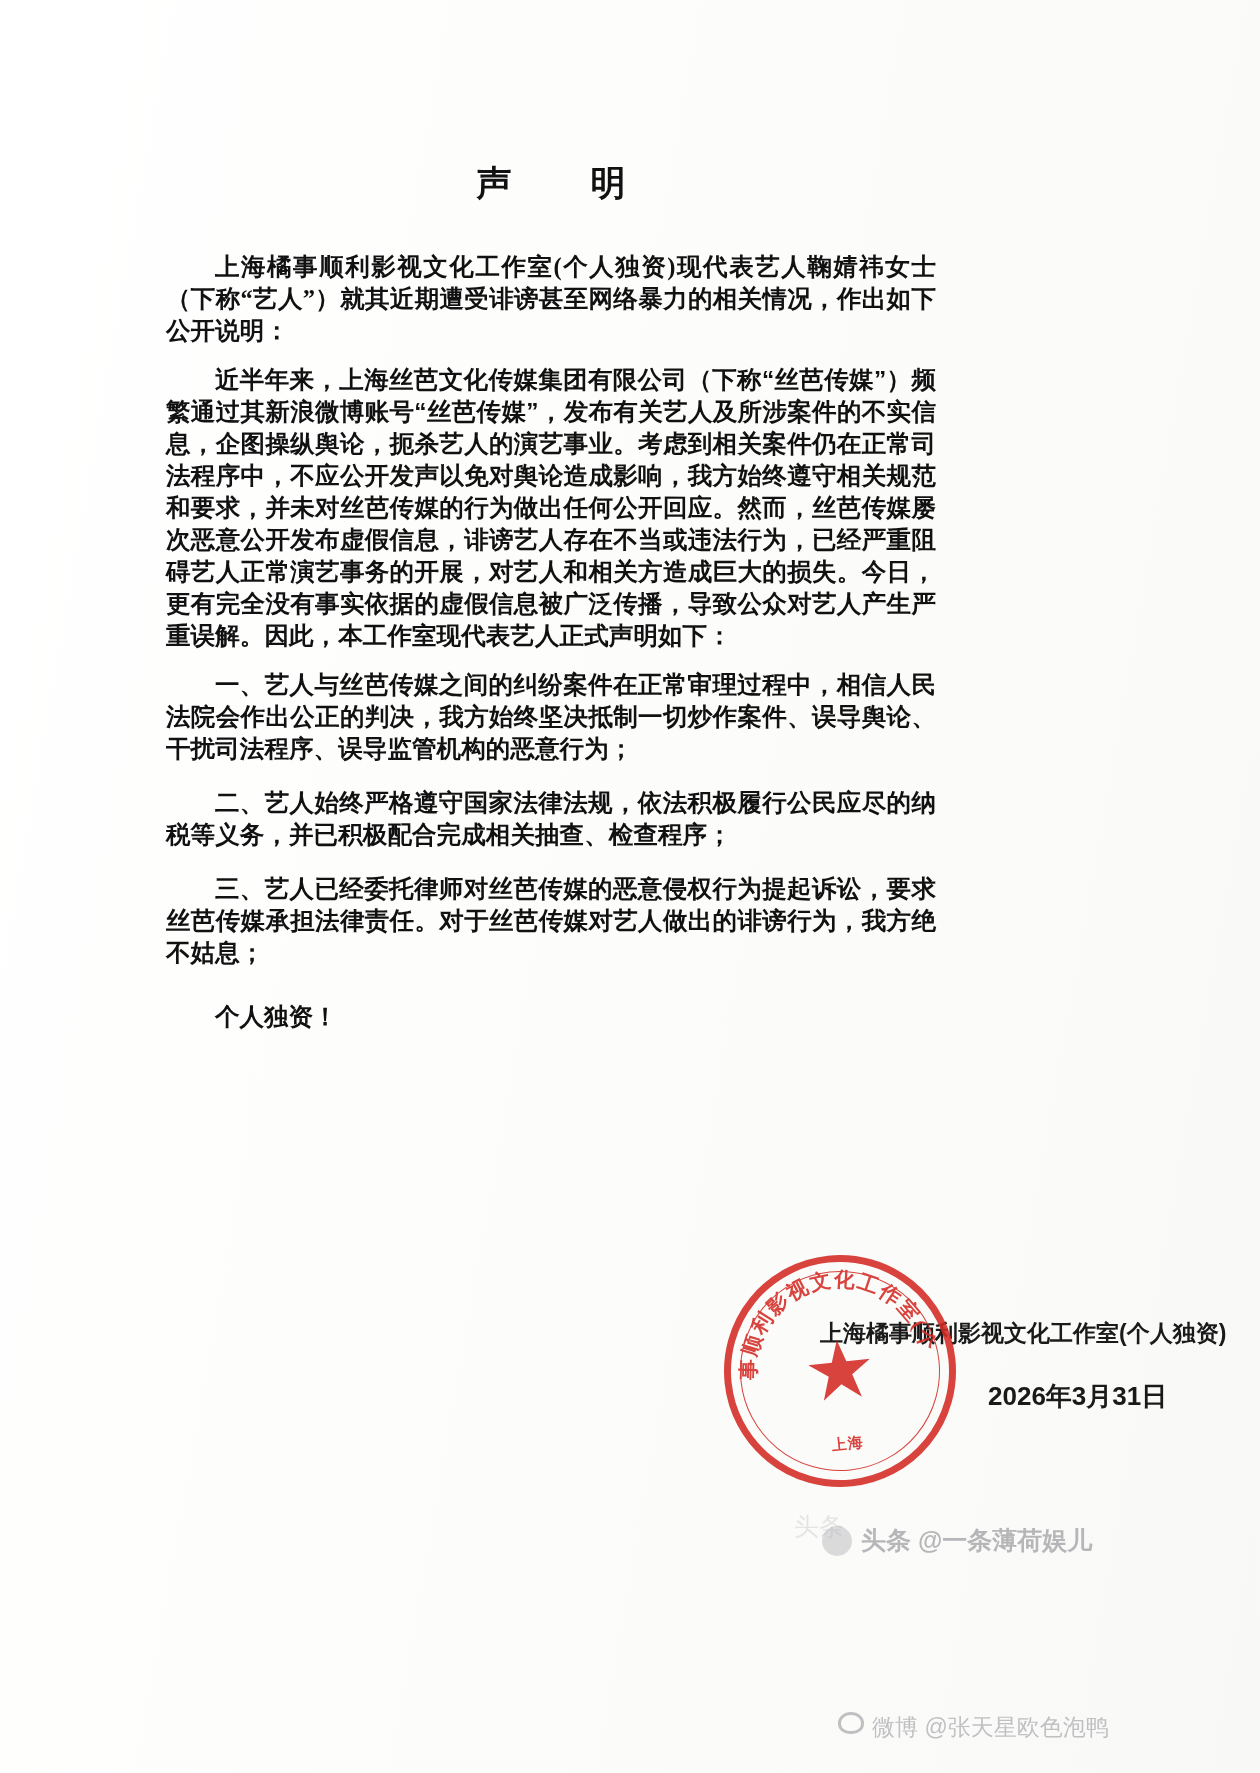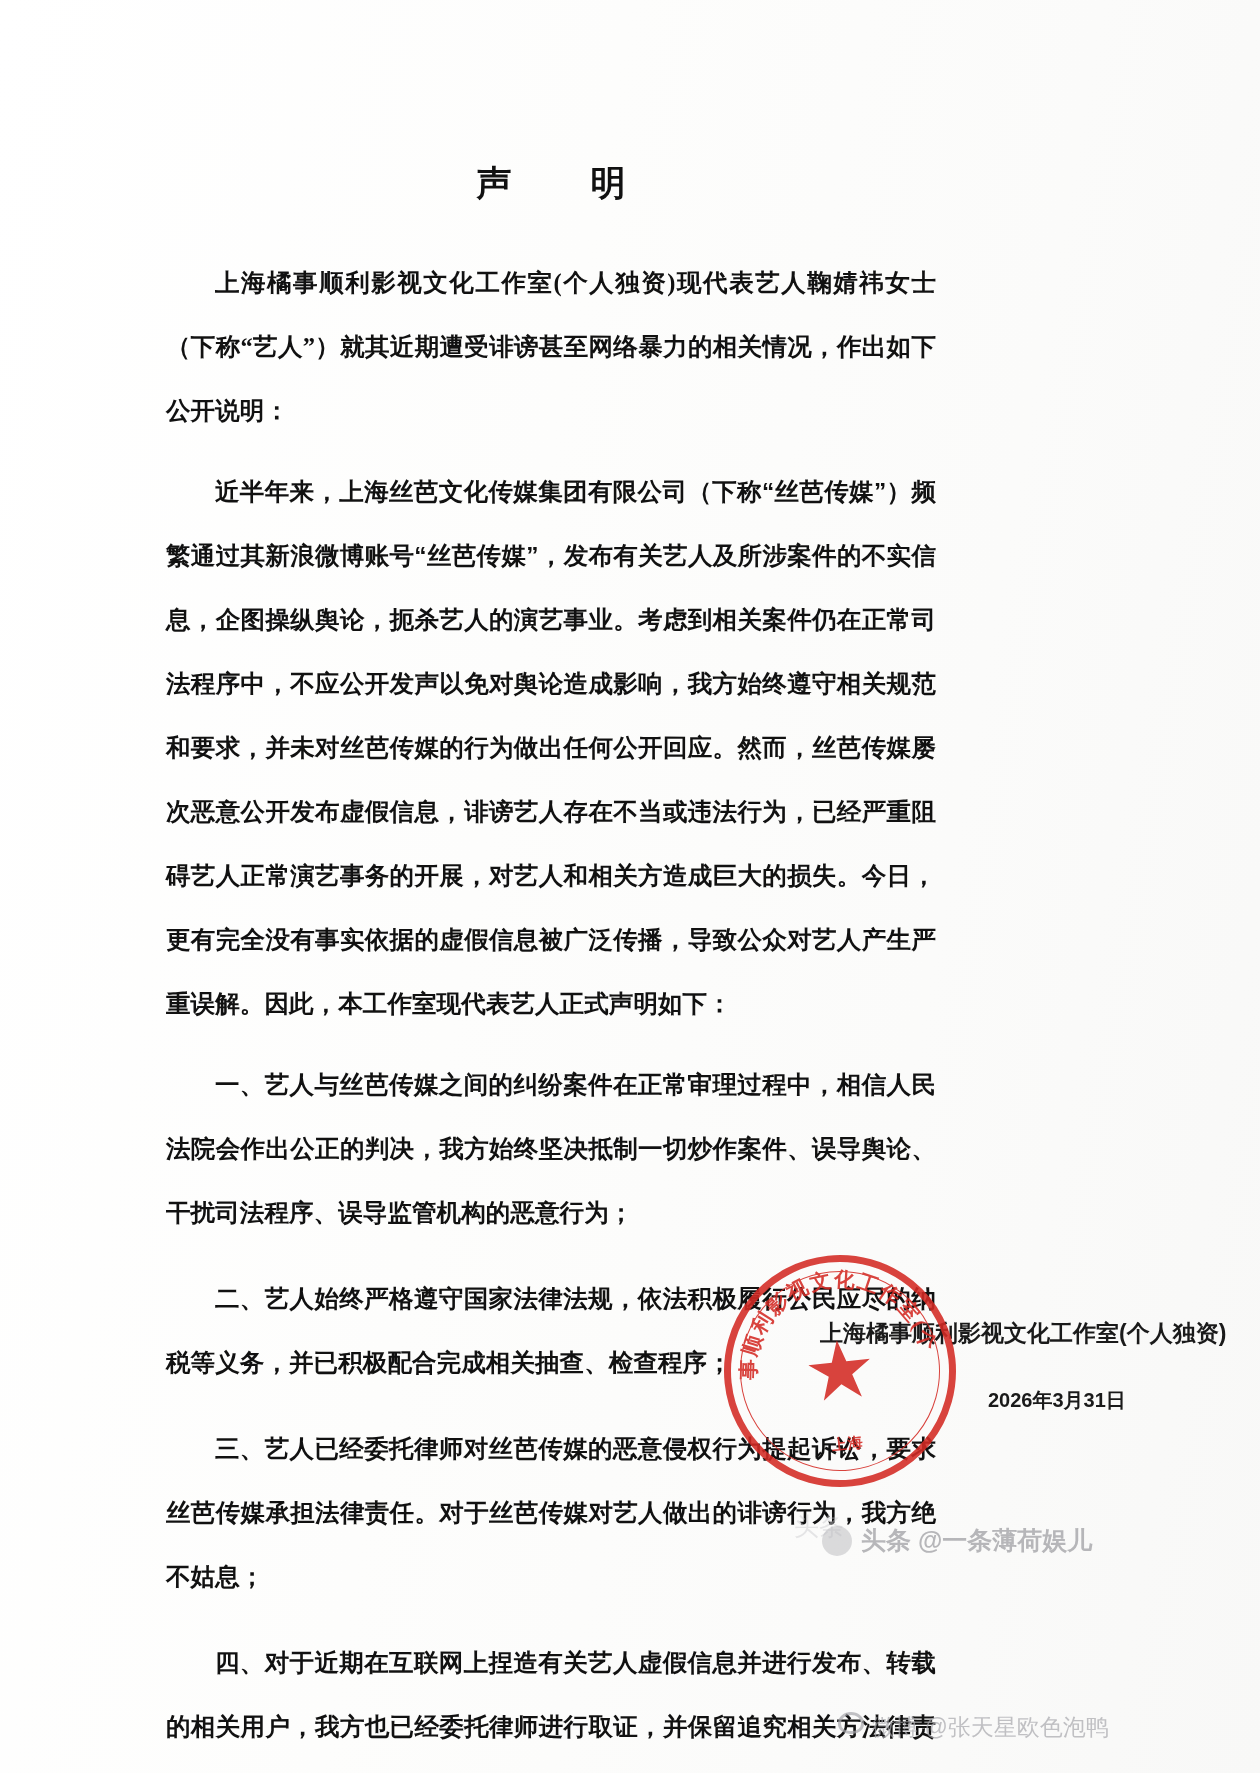--- a/index.html
+++ b/index.html
@@ -38,21 +38,21 @@
     font-weight: bold;
     letter-spacing: 22px;
     padding-left: 22px;
     color: #111111;
     margin-top: 160px;
     margin-bottom: 44px;
     font-family: "Liberation Serif", "DejaVu Serif", serif;
   }
   .para {
     font-size: 24.5px;
-    line-height: 64px;
+    line-height: 32px;
     color: #111111;
     text-align: justify;
     text-justify: inter-ideograph;
     margin: 0 0 17px 0;
     text-indent: 49px;
     font-weight: bold;
     letter-spacing: 0.1px;
     font-family: "Liberation Sans", "DejaVu Sans", sans-serif;
   }
   .para.first {
@@ -79,24 +79,24 @@
     text-align: left;
   }
   .sign-name {
     font-size: 23px;
     color: #1a1a1a;
     font-weight: bold;
     white-space: nowrap;
     font-family: "Liberation Sans", "DejaVu Sans", sans-serif;
   }
   .sign-date {
-    font-size: 20px;
+    font-size: 26px;
     color: #1a1a1a;
     font-weight: bold;
-    margin-top: 38px;
+    margin-top: 30px;
     margin-left: 168px;
     white-space: nowrap;
     font-family: "Liberation Sans", "DejaVu Sans", sans-serif;
   }
   
   .seal {
     position: absolute;
     left: 724px;
     top: 1255px;
     width: 232px;
@@ -220,21 +220,20 @@
     <p class="para first">上海橘事顺利影视文化工作室(个人独资)现代表艺人鞠婧祎女士（下称“艺人”）就其近期遭受诽谤甚至网络暴力的相关情况，作出如下公开说明：</p>
 
     <p class="para">近半年来，上海丝芭文化传媒集团有限公司（下称“丝芭传媒”）频繁通过其新浪微博账号“丝芭传媒”，发布有关艺人及所涉案件的不实信息，企图操纵舆论，扼杀艺人的演艺事业。考虑到相关案件仍在正常司法程序中，不应公开发声以免对舆论造成影响，我方始终遵守相关规范和要求，并未对丝芭传媒的行为做出任何公开回应。然而，丝芭传媒屡次恶意公开发布虚假信息，诽谤艺人存在不当或违法行为，已经严重阻碍艺人正常演艺事务的开展，对艺人和相关方造成巨大的损失。今日，更有完全没有事实依据的虚假信息被广泛传播，导致公众对艺人产生严重误解。因此，本工作室现代表艺人正式声明如下：</p>
 
     <p class="para tight">一、艺人与丝芭传媒之间的纠纷案件在正常审理过程中，相信人民法院会作出公正的判决，我方始终坚决抵制一切炒作案件、误导舆论、干扰司法程序、误导监管机构的恶意行为；</p>
 
     <p class="para tight">二、艺人始终严格遵守国家法律法规，依法积极履行公民应尽的纳税等义务，并已积极配合完成相关抽查、检查程序；</p>
 
     <p class="para tight">三、艺人已经委托律师对丝芭传媒的恶意侵权行为提起诉讼，要求丝芭传媒承担法律责任。对于丝芭传媒对艺人做出的诽谤行为，我方绝不姑息；</p>
 
-    <p class="para tight">四、对于近期在互联网上捏造有关艺人虚假信息并进行发布、转载的相关用户，我方也已经委托律师进行取证，并保留追究相关方法律责任的权利。恳请大家抵制不实信息，遏制不良网络风气，不信谣、不传谣、不造谣，共同维护健康有序的网络环境，共建守法有序的社会。</p>
 
     <p class="closing">个人独资！</p>
 
   </div>
 
   <div class="sign-block">
     <div class="sign-name">上海橘事顺利影视文化工作室(个人独资)</div>
     <div class="sign-date">2026年3月31日</div>
   </div>
 

